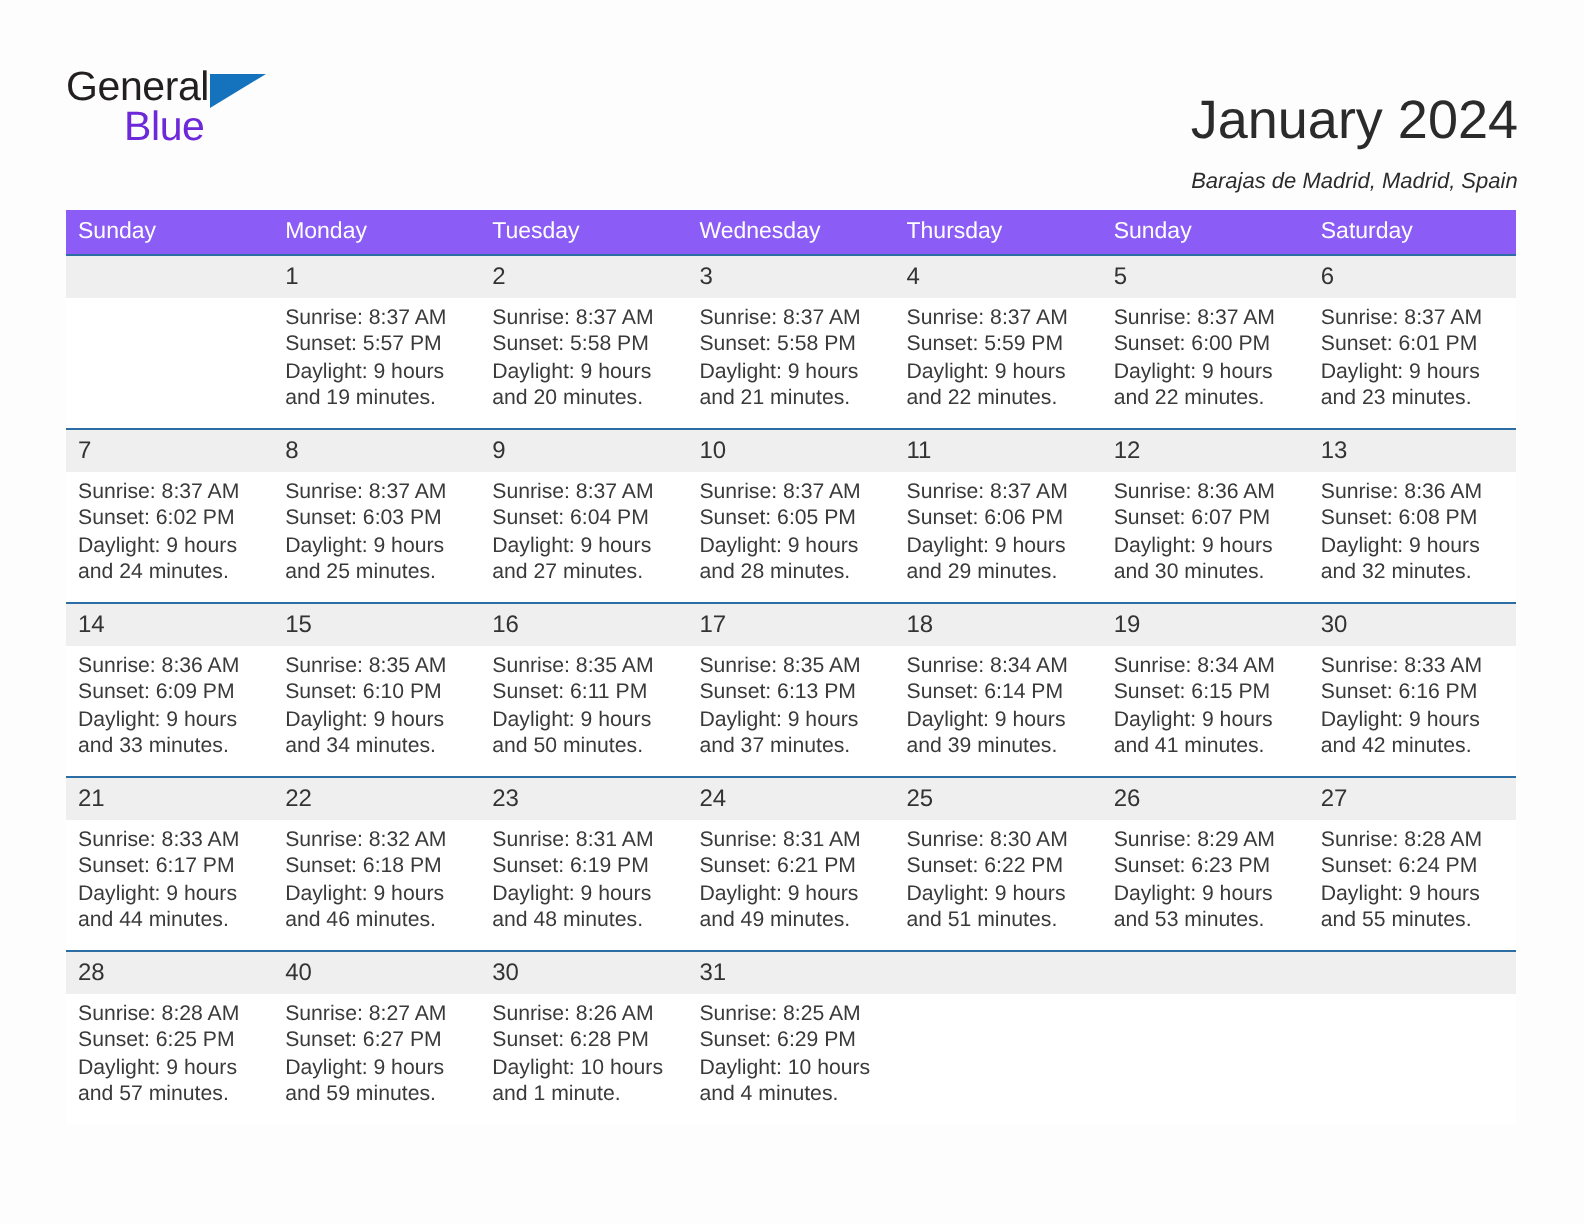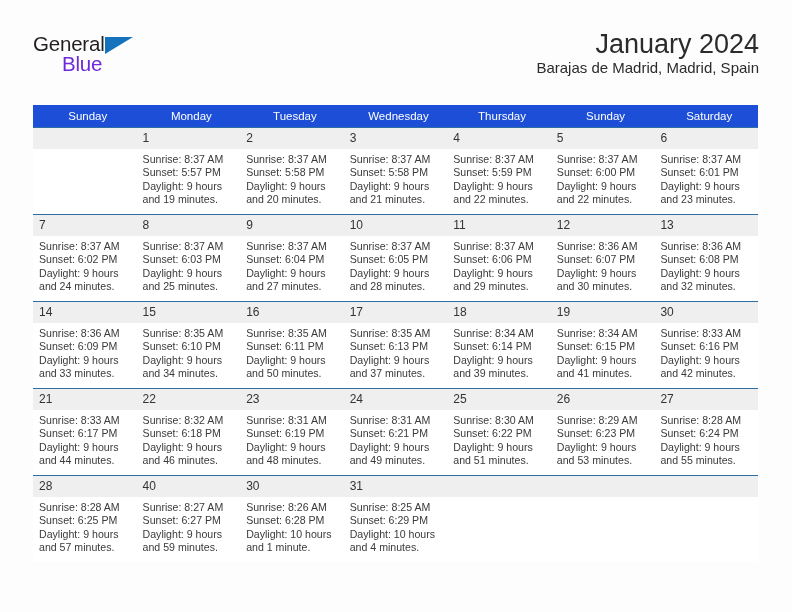--- a/index.html
+++ b/index.html
@@ -60,51 +60,53 @@
     left: 29px;
     top: 20px;
     font-size: 20.5px;
     letter-spacing: -0.2px;
     color: #6d28d9;
     font-family: "Liberation Sans", sans-serif;
   }
   .title-block {
     position: absolute;
     right: 0;
-    top: 0;
-    text-align: right;
+    top: 16px;
+    text-align: center;
   }
   .cal-title {
     font-size: 27px;
     color: #2b2b2b;
     line-height: 32px;
     white-space: nowrap;
   }
   .cal-subtitle {
-    font-size: 15px;
+    margin-top: 7px;
+    font-size: 11px;
     color: #2b2b2b;
     line-height: 16px;
     white-space: nowrap;
+    font-style: italic;
   }
 
   
   .calendar {
     position: absolute;
     left: 33px;
     top: 105px;
     width: 725px;
     border-collapse: collapse;
     table-layout: fixed;
   }
   .calendar th {
-    background: #1d4ed8;
+    background: #8b5cf6;
     color: #ffffff;
     font-size: 11.5px;
     font-weight: normal;
-    text-align: center;
+    text-align: left;
     padding: 4px 0 4px 6px;
     height: 14px;
     border: none;
   }
   .calendar td {
     vertical-align: top;
     padding: 0;
     border: none;
     border-top: 1.4px solid #2c6da4;
     height: 86px;

